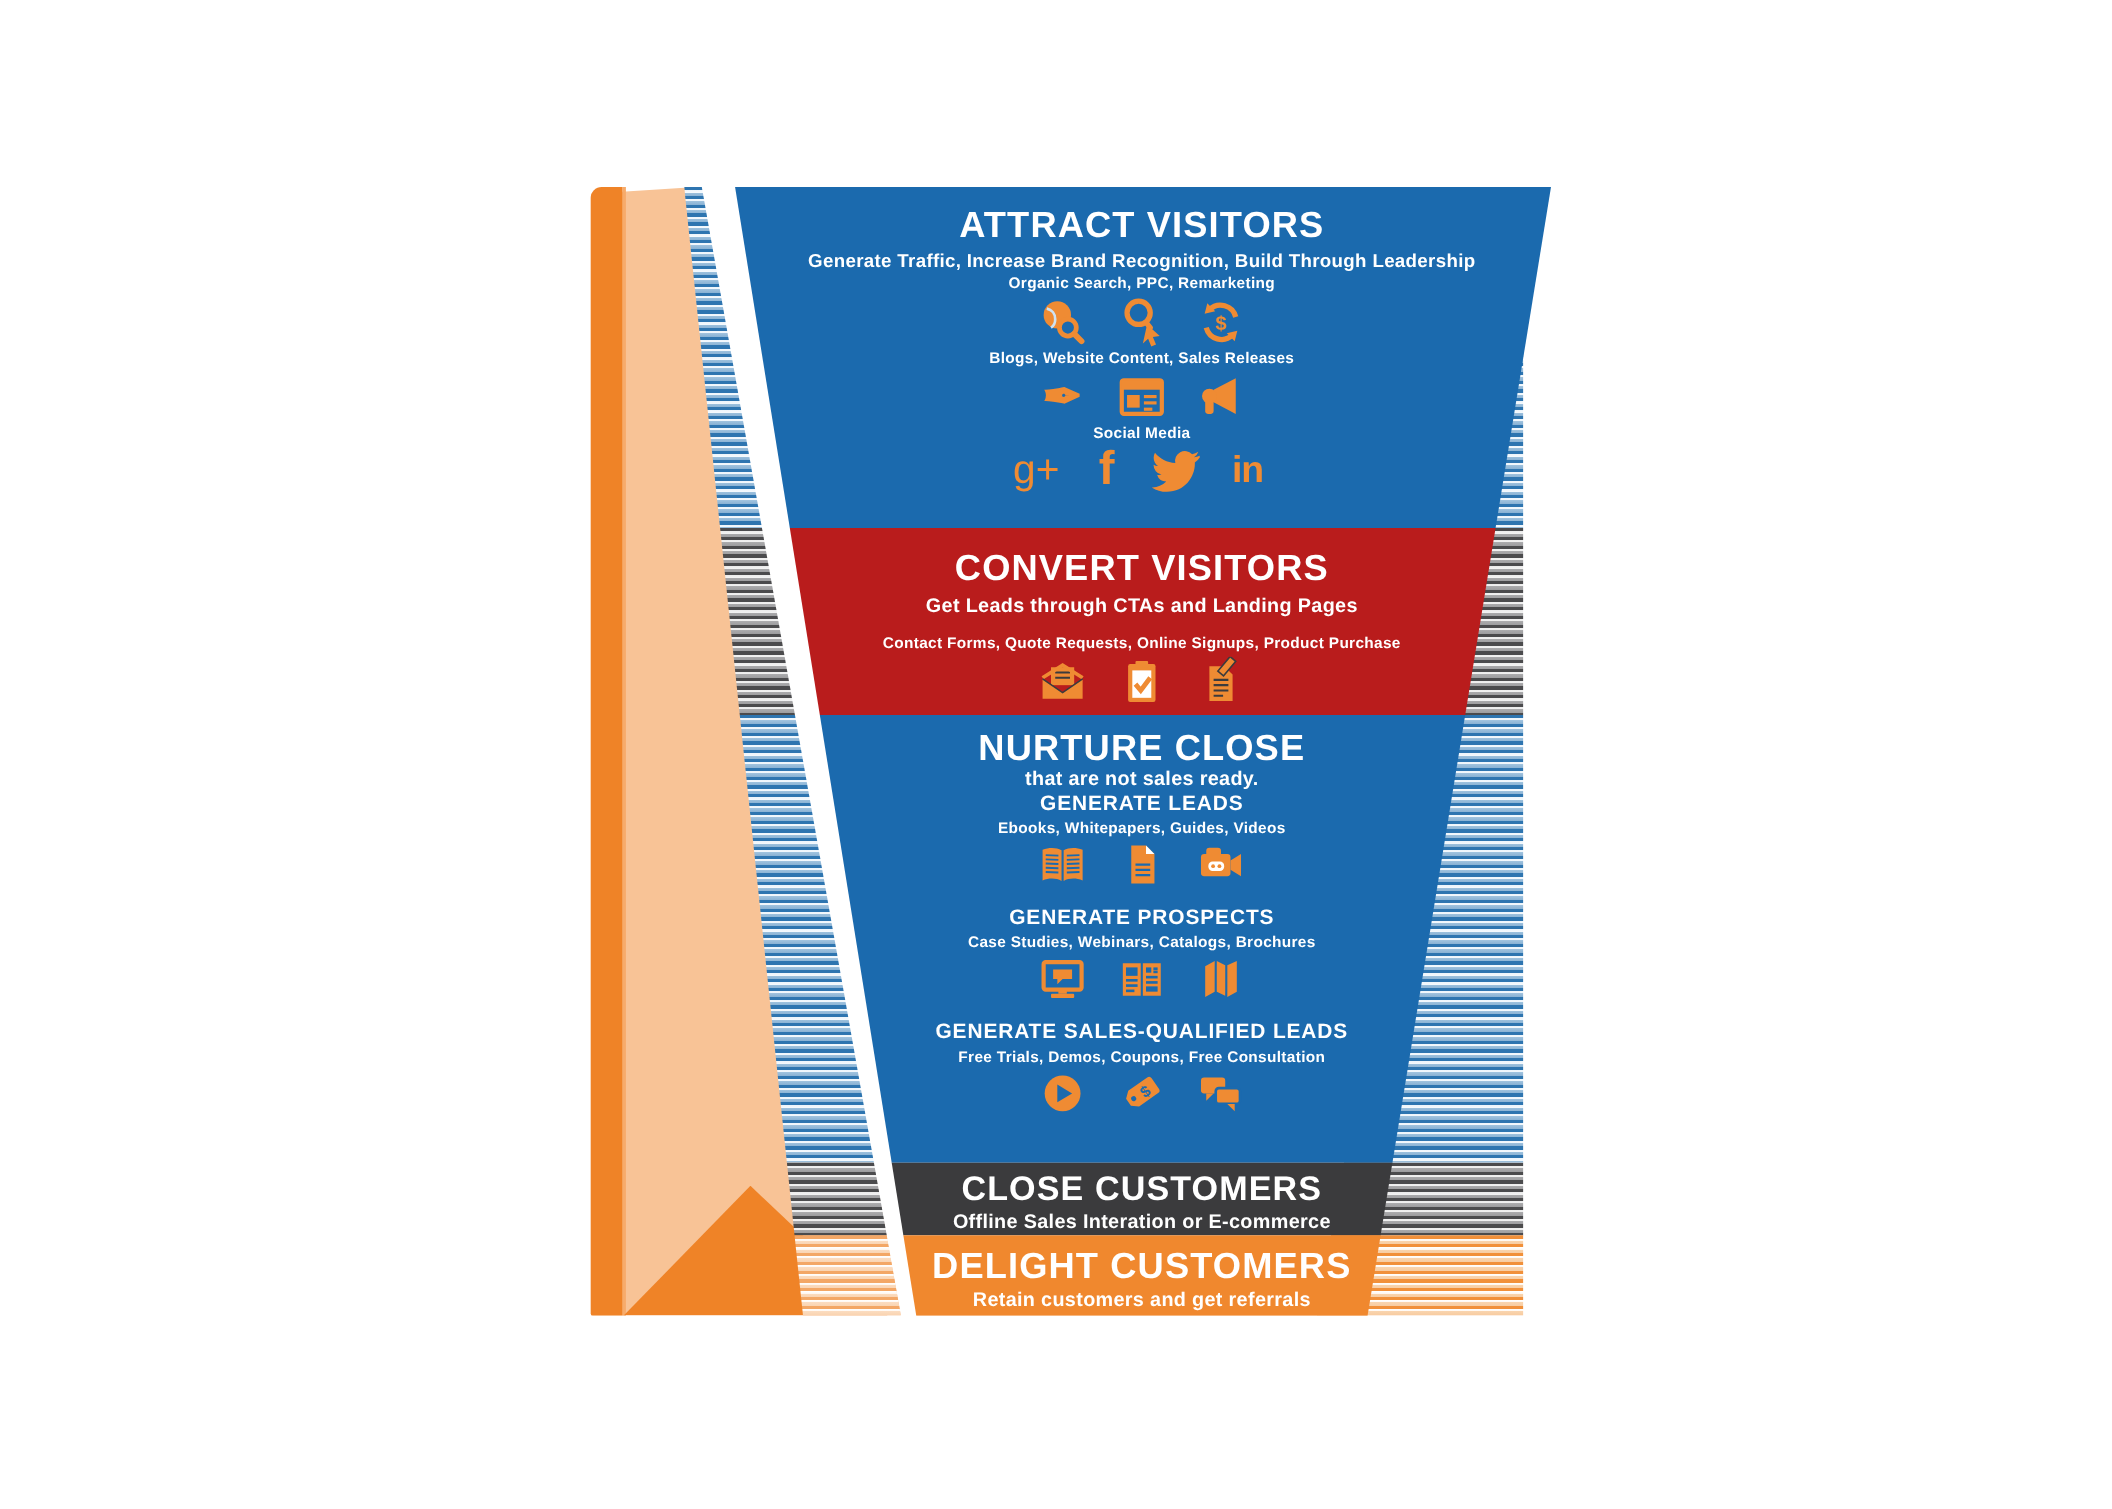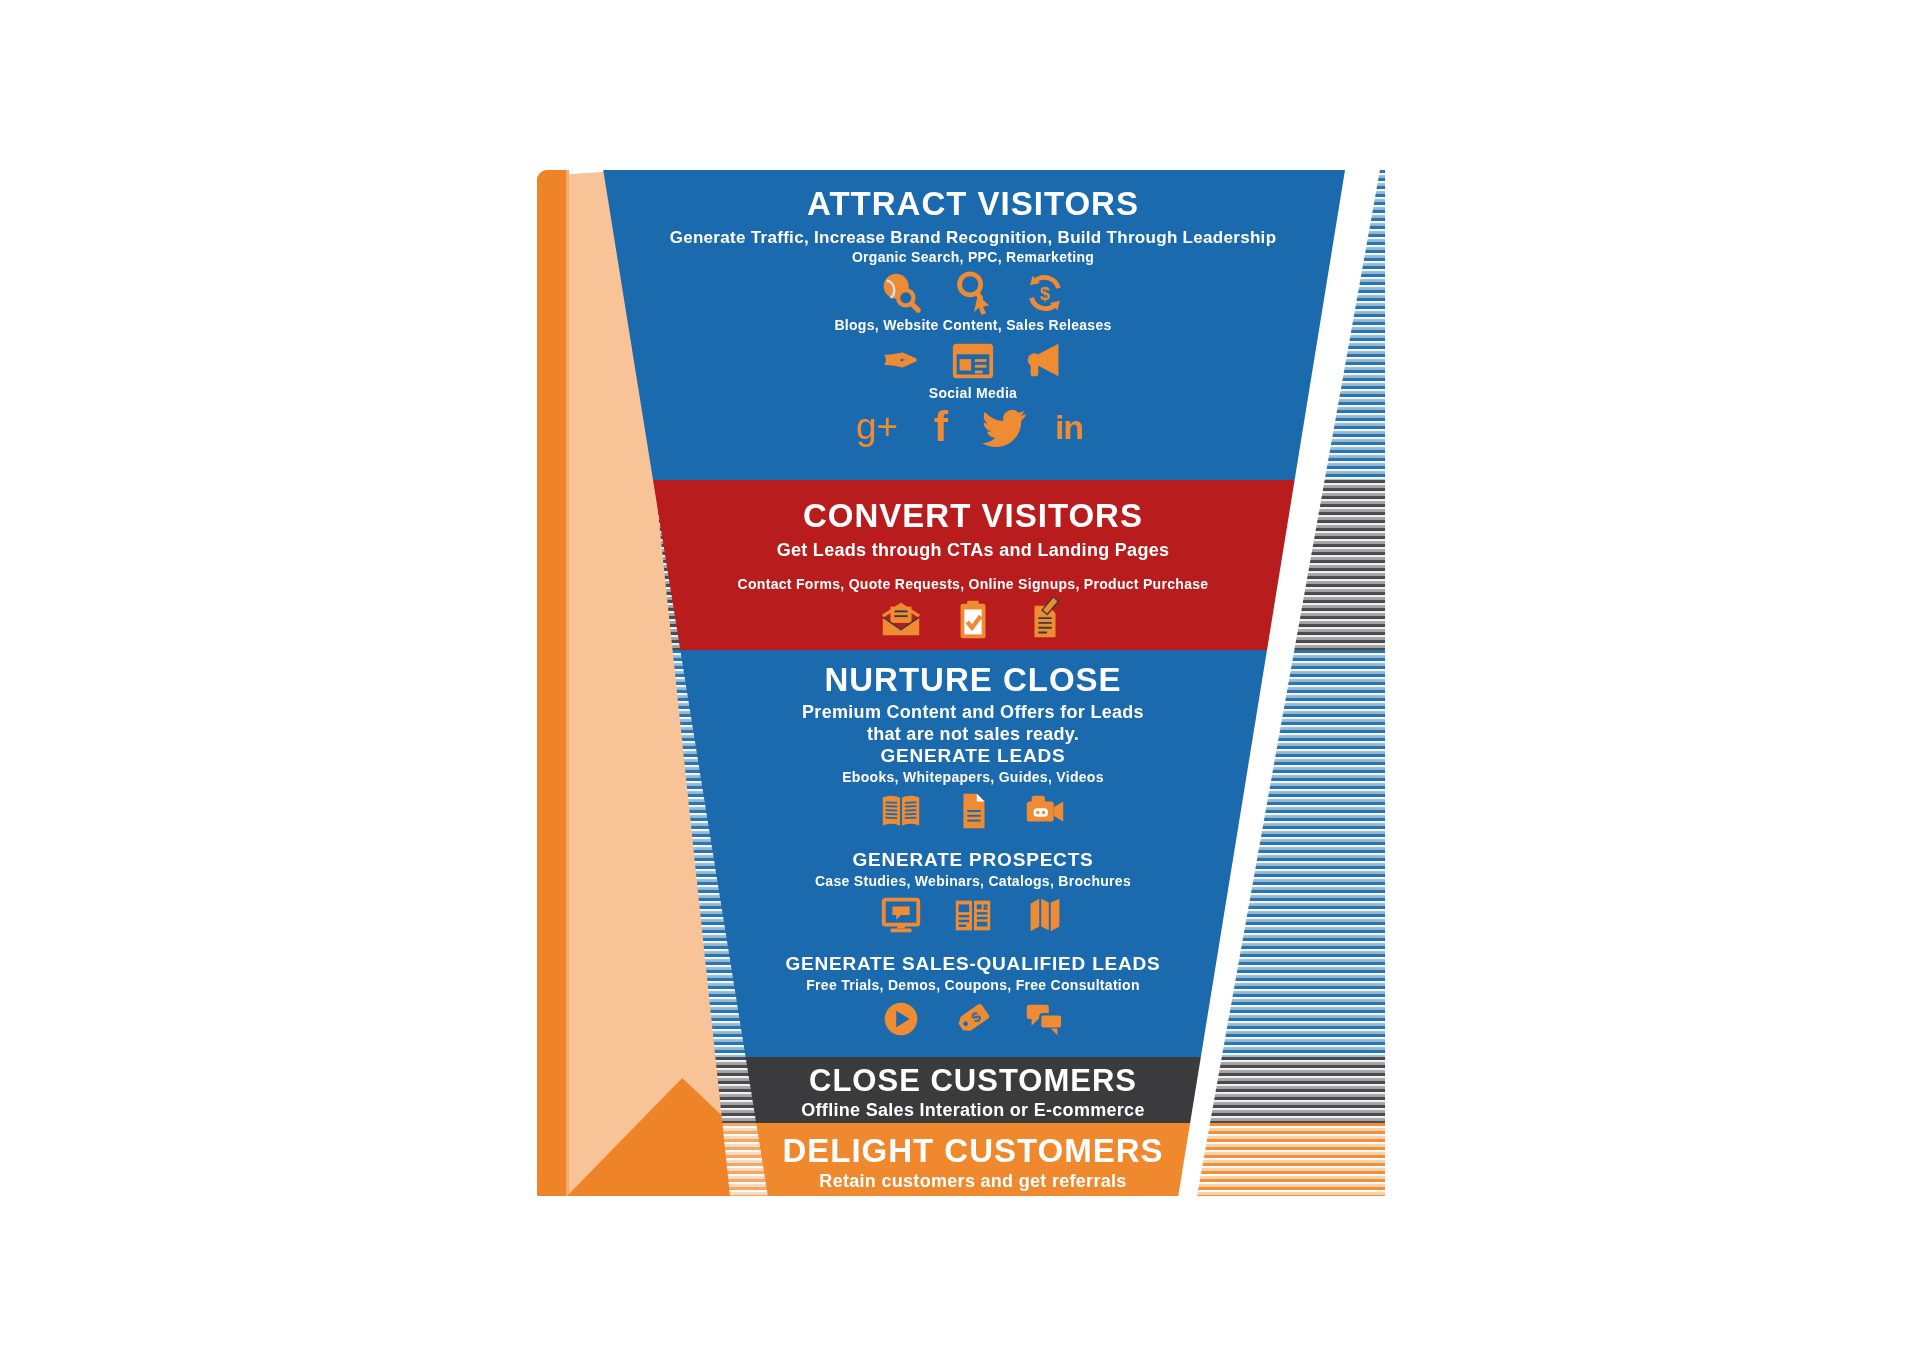--- a/index.html
+++ b/index.html
@@ -28,21 +28,21 @@
   .stripes-blue{background:repeating-linear-gradient(180deg,
       #2e75b0 0px,#2e75b0 3px,#eef5fb 3px,#f4f9fd 5px,#9fc2de 5px,#8ab3d5 8px);}
   .stripes-gray{background:repeating-linear-gradient(180deg,
       #4b4b4d 0px,#4b4b4d 3px,#ececec 3px,#f2f2f2 5px,#ababad 5px,#9e9ea0 8px);}
   .stripes-orange{background:repeating-linear-gradient(180deg,
       #f1903a 0px,#f1903a 3px,#ffffff 3px,#fff7ef 5px,#f9d4ae 5px,#f8cda2 8px);}
   .stripes-peach{background:repeating-linear-gradient(180deg,
       #f3a766 0px,#f3a766 3px,#ffffff 3px,#fff7ef 5px,#fbdcc0 5px,#fad5b3 8px);}
 
   
-  .funnel{position:absolute;left:598px;top:170px;width:750px;height:1126px;
+  .funnel{position:absolute;left:663px;top:170px;width:750px;height:1126px;
     clip-path:polygon(0.7% 0,99.6% 0,75.2% 100%,24.8% 100%);}
   .band{width:100%;box-sizing:border-box;text-align:center;color:#ffffff;overflow:hidden;}
   .band-attract{height:310px;background:#1b6aae;padding-top:16px;}
   .band-convert{height:170px;background:#b91c1c;padding-top:18px;}
   .band-nurture{height:407px;background:#1b6aae;padding-top:12px;}
   .band-close{height:66px;background:#3b3b3d;padding-top:7px;}
   .band-delight{height:73px;background:#f0882e;padding-top:10px;}
 
   .title{margin:0;font-size:33px;font-weight:700;letter-spacing:1px;line-height:1.1;}
   .band-close .title{font-size:31px;}
@@ -198,21 +198,20 @@
               <line x1="17" y1="32" x2="31" y2="32" stroke="#3b3b3d" stroke-width="2"></line>
               <line x1="17" y1="37" x2="26" y2="37" stroke="#3b3b3d" stroke-width="2"></line>
               <rect x="26" y="0" width="7" height="18" transform="rotate(40 29.5 9)" fill="currentColor" stroke="#3b3b3d" stroke-width="1.5"></rect>
             </svg>
         </span>
       </div>
     </section>
 
     <section class="band band-nurture">
       <h1 class="title">NURTURE CLOSE</h1>
-      <p class="subtitle mt4">Premium Content and Offers for Leads</p>
       <p class="subtitle" style="margin-top:0">that are not sales ready.</p>
 
       <p class="groupheading mt12">GENERATE LEADS</p>
       <p class="grouplabel mt2">Ebooks, Whitepapers, Guides, Videos</p>
       <div class="icon-row mt2" style="height:44px">
         <span class="icon">
           <svg viewBox="0 0 48 48">
               <path d="M5 10c6-2.5 13-2.5 18 .5v29c-5-3-12-3-18-.5z" fill="currentColor"></path>
               <path d="M43 10c-6-2.5-13-2.5-18 .5v29c5-3 12-3 18-.5z" fill="currentColor"></path>
               <g stroke="#1b6aae" stroke-width="1.8">

